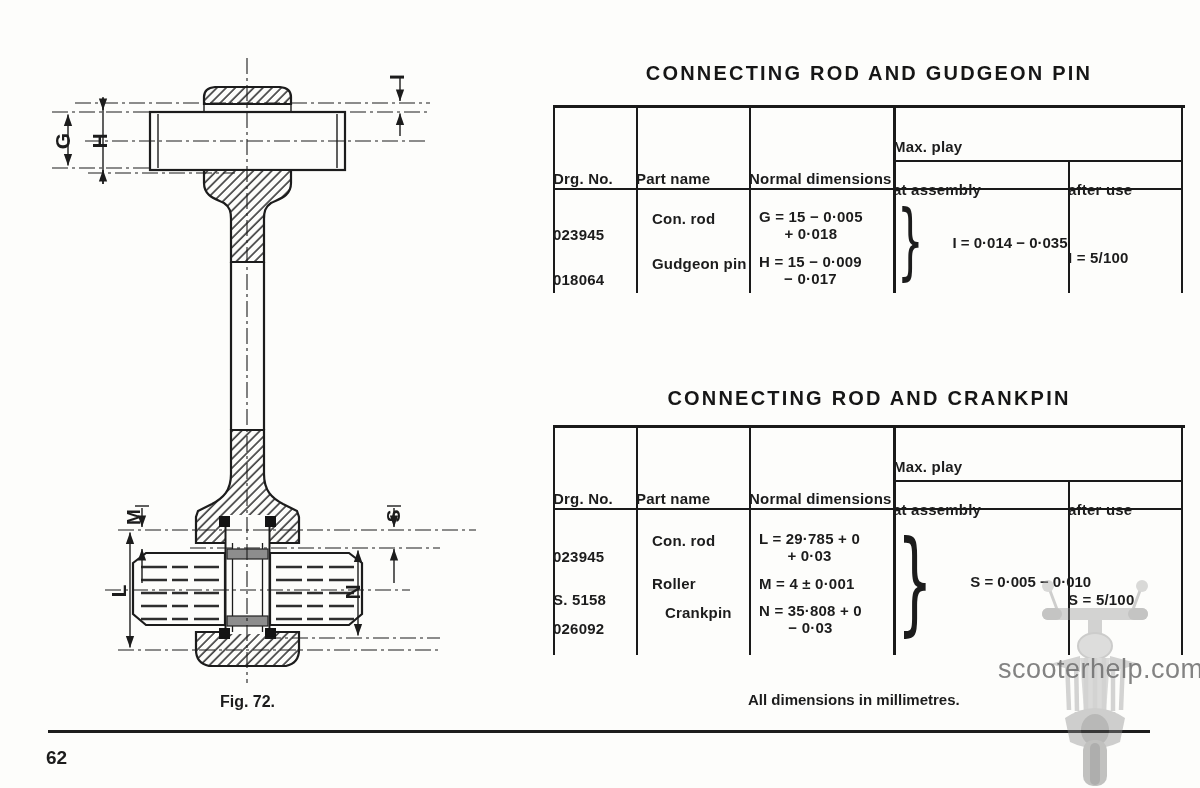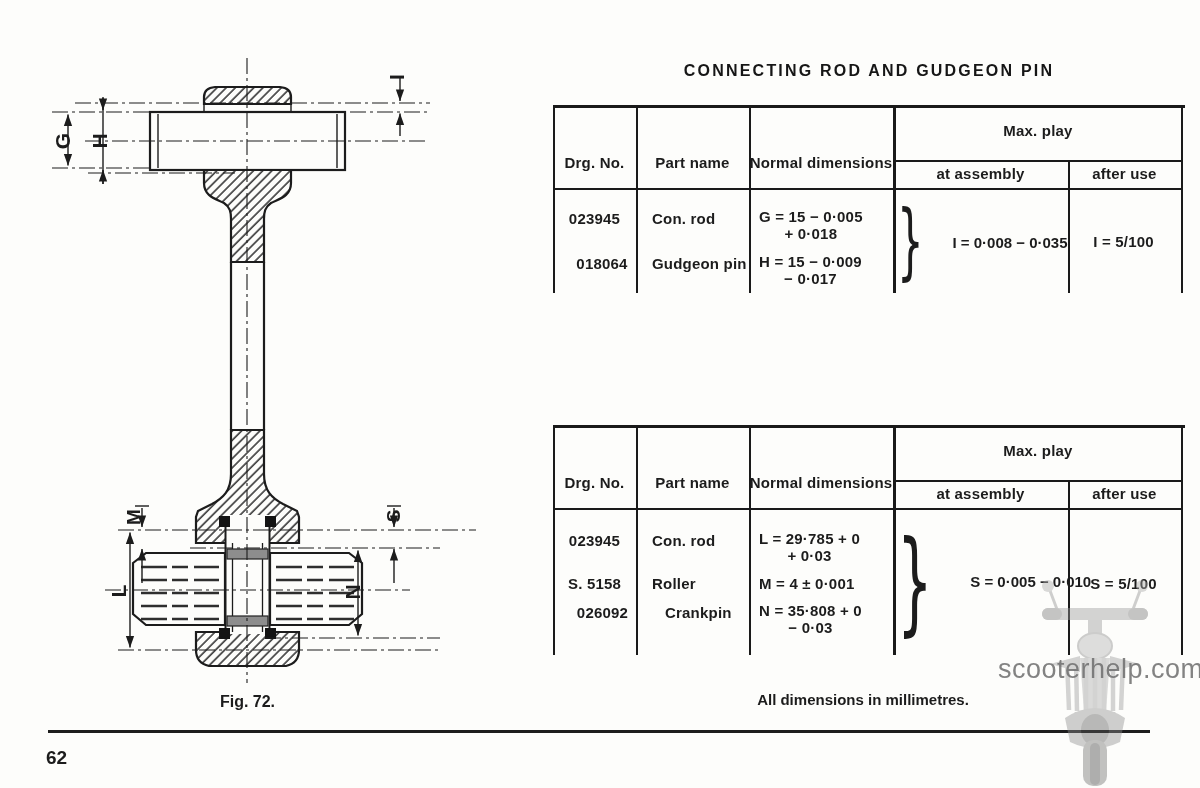--- a/index.html
+++ b/index.html
@@ -1,39 +1,39 @@
 <!DOCTYPE html>
 <html><head>
 <meta charset="utf-8">
 <title>Manual page 62</title>
 <style>
   html,body{margin:0;padding:0;background:#e8e8e8;}
   .page{position:relative;width:1200px;height:788px;background:#fdfdfb;overflow:hidden;
         font-family:"Liberation Sans",sans-serif;color:#1c1c1c;}
   .abs{position:absolute;}
-  .t-title{position:absolute;left:553px;width:632px;text-align:center;font-size:16px;
+  .t-title{position:absolute;left:553px;width:632px;text-align:center;font-size:20px;
            font-weight:bold;letter-spacing:2.2px;color:#161616;white-space:nowrap;}
   .tbl{position:absolute;left:553px;width:632px;border-top:3px solid #1a1a1a;}
   .vl{position:absolute;width:2px;top:0;bottom:0;background:#1a1a1a;}
   .vl.thick{width:3px;}
   .hl{position:absolute;height:2px;background:#1a1a1a;}
   .cell{position:absolute;font-size:15px;font-weight:bold;letter-spacing:.2px;
         color:#1c1c1c;white-space:nowrap;}
-  .ctr{text-align:center;}
+  .ctr{text-align:left;margin-top:16px;}
   .dim{line-height:17px;}
   .dim .l2{text-align:center;}
   .assembly{position:absolute;display:flex;align-items:center;}
   .brace{display:block;font-family:"DejaVu Sans",sans-serif;font-weight:normal;
          color:#1c1c1c;transform:scaleX(.5);transform-origin:left center;line-height:.9;}
   .b1{font-size:84px;}
   .b2{font-size:112px;}
   .assembly .val{margin-left:2px;font-size:15px;font-weight:bold;white-space:nowrap;}
   .fig-cap{position:absolute;left:200px;top:693px;width:95px;text-align:center;
            font-size:16px;font-weight:bold;}
-  .footnote{position:absolute;left:748px;top:691px;width:230px;text-align:center;
+  .footnote{position:absolute;left:748px;top:691px;width:230px;
             font-size:15px;font-weight:bold;white-space:nowrap;}
   .rule{position:absolute;left:48px;top:730px;width:1102px;height:3px;background:#1d1d1d;}
   .pageno{position:absolute;left:46px;top:747px;font-size:19px;font-weight:bold;}
   .wm-text{position:absolute;left:998px;top:654px;font-size:27px;font-weight:normal;
            color:#6e6e6e;opacity:.85;letter-spacing:.5px;white-space:nowrap;}
 </style>
 </head>
 <body>
 
 <div class="page">
@@ -179,25 +179,26 @@
       <div class="l1">G = 15 − 0·005</div>
       <div class="l2">+ 0·018</div>
     </div>
     <div class="cell dim" style="left:206px;top:145px">
       <div class="l1">H = 15 − 0·009</div>
       <div class="l2">− 0·017</div>
     </div>
 
     <div class="assembly" style="left:344px;top:84px;height:100px">
       <span class="brace b1">}</span>
-      <span class="val">I = 0·008 − 0·035</span>
+      <span class="val">I = 0·014 − 0·035</span>
     </div>
     <div class="cell ctr" style="left:515px;top:125px;width:111px">I = 5/100</div>
   </div>
 
+  <div class="t-title" style="top:387px">CONNECTING ROD AND CRANKPIN</div>
 
   <div class="tbl" id="t2" style="top:425px;height:227px">
     <div class="vl" style="left:0"></div>
     <div class="vl" style="left:83px"></div>
     <div class="vl" style="left:196px"></div>
     <div class="vl thick" style="left:340px"></div>
     <div class="vl" style="left:515px;top:52px"></div>
     <div class="vl" style="left:628px"></div>
     <div class="hl" style="left:340px;width:290px;top:52px"></div>
     <div class="hl" style="left:0;width:630px;top:80px"></div>

